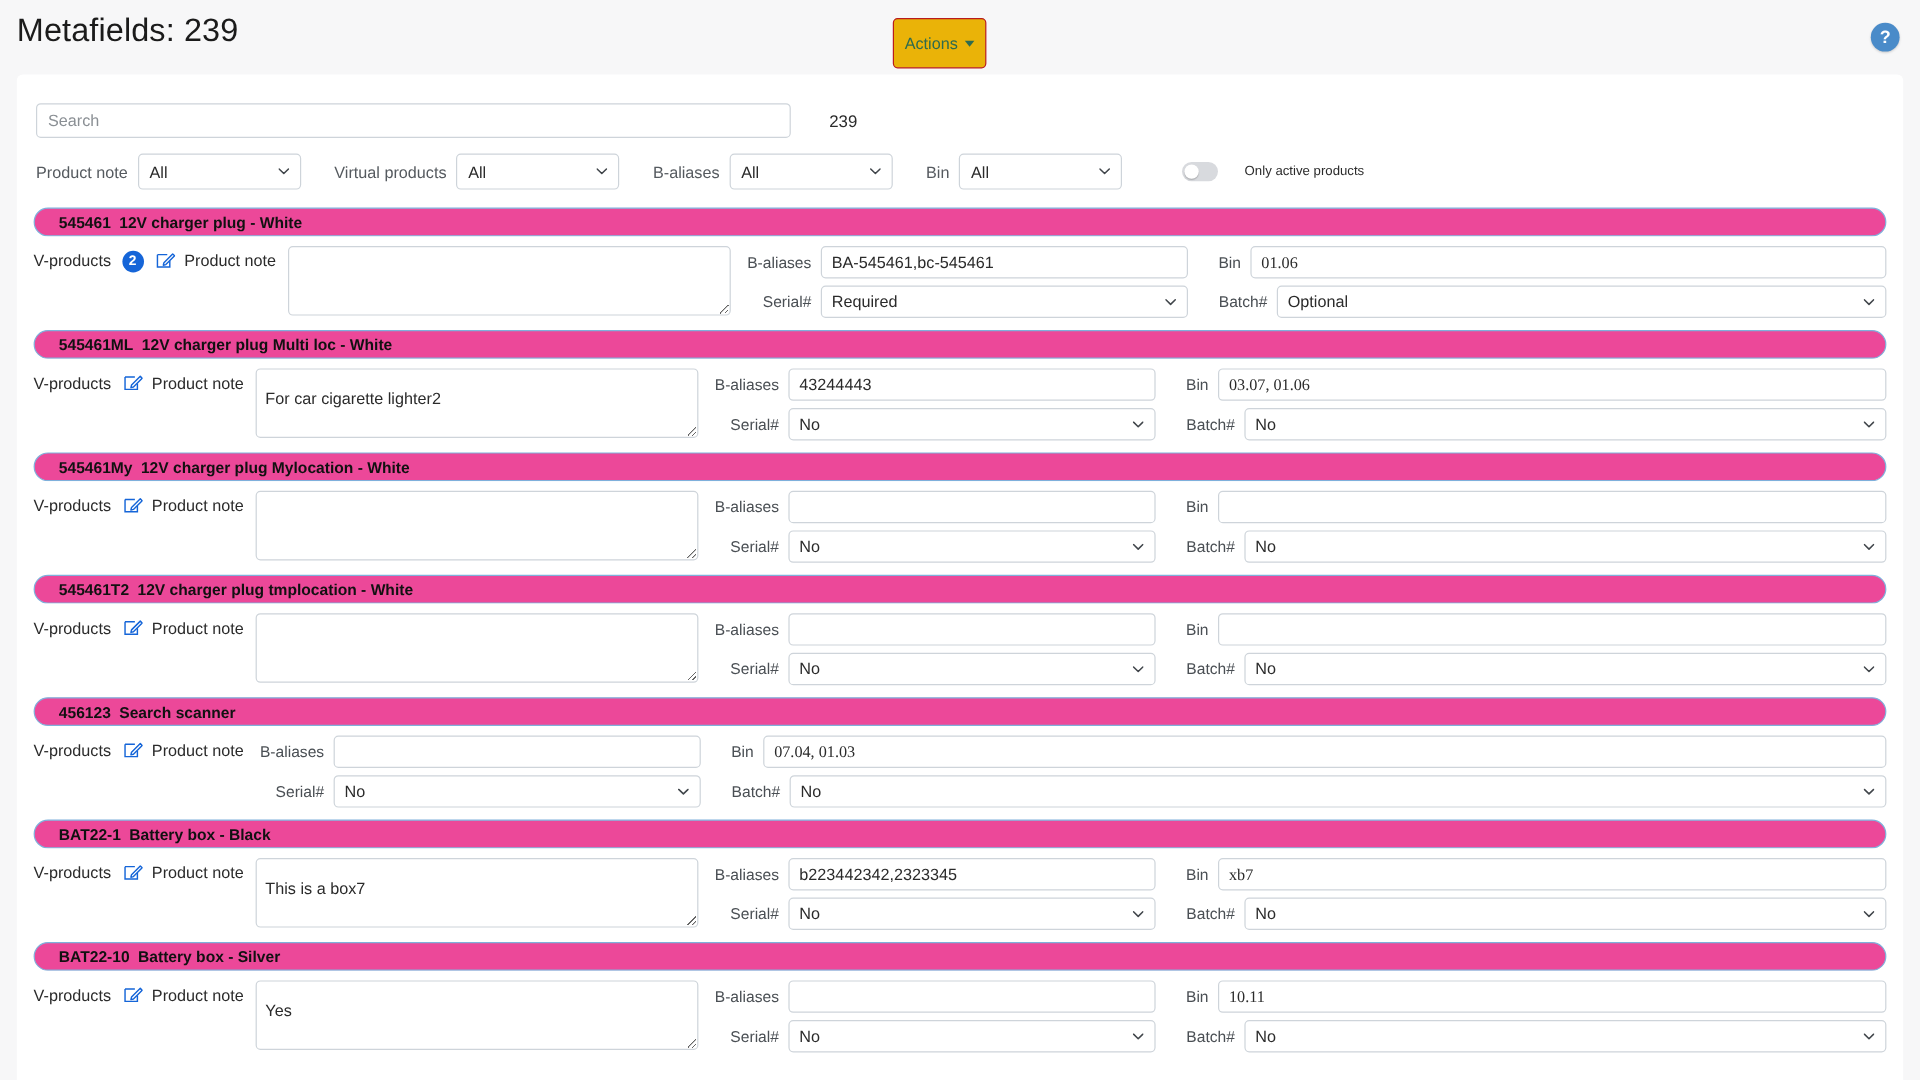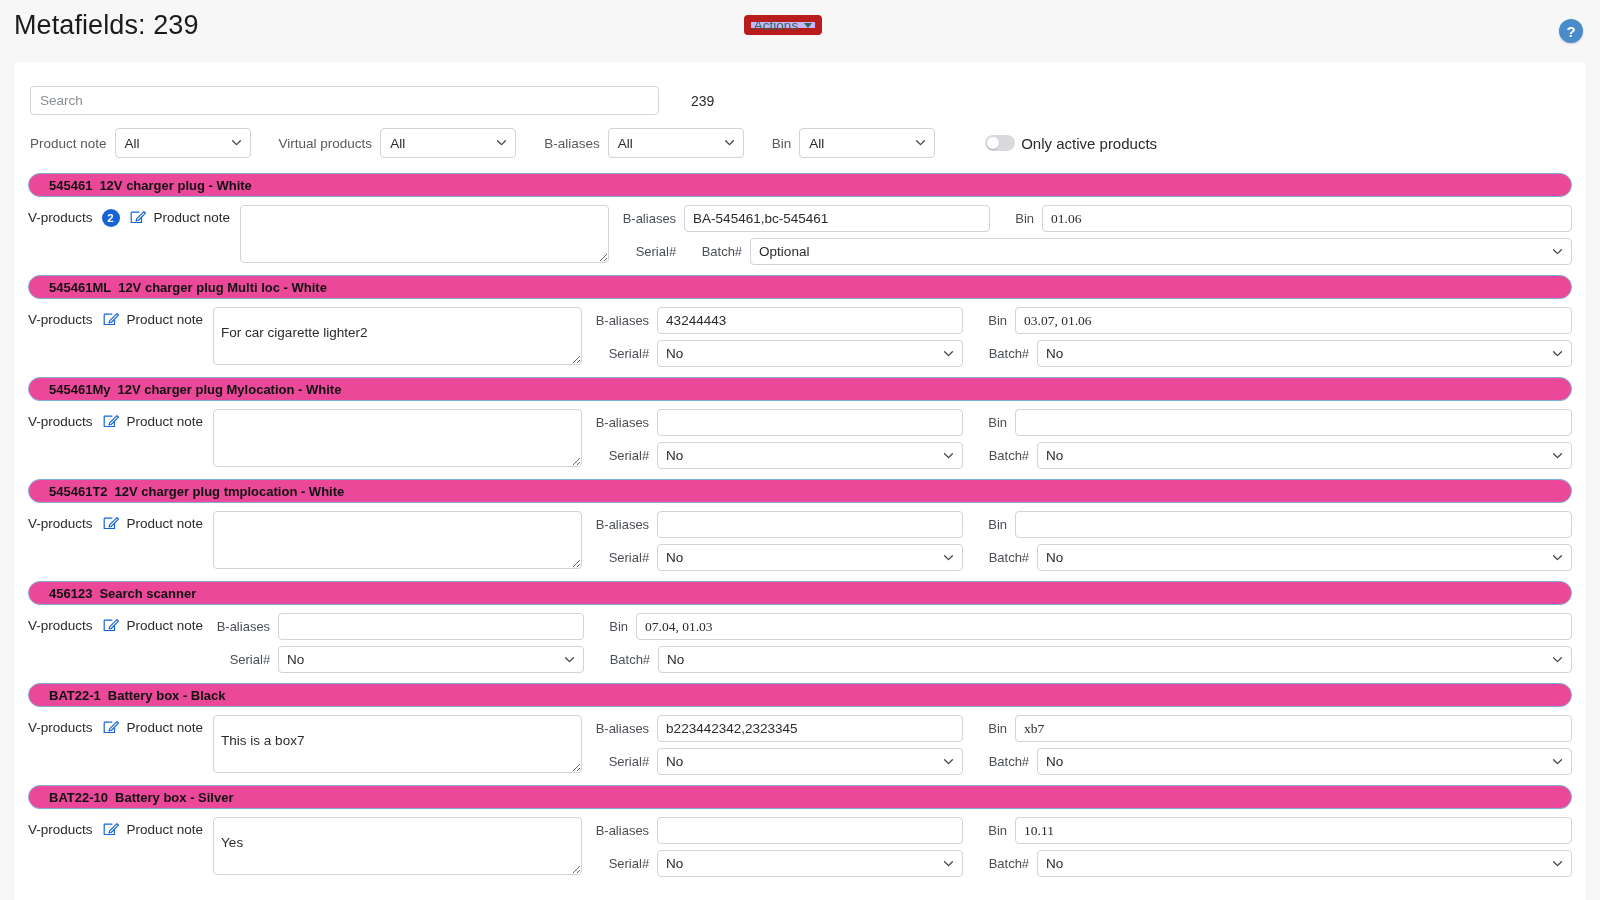--- a/index.html
+++ b/index.html
@@ -22,24 +22,24 @@
     position: absolute;
     left: 14px; top: 10px;
     font-size: 27px;
     font-weight: 400;
     color: #1b1b1b;
     letter-spacing: .1px;
   }
   .actions-btn {
     position: absolute;
     left: 744px; top: 15px;
-    width: 78px; height: 20px;
-    border: 7px solid #b91c1c;
+    width: 78px; height: 42px;
+    border: 1px solid #b91c1c;
     border-radius: 4px;
-    background: #c4b5fd;
+    background: #eab308;
     color: #2e6b4f;
     font-size: 13.5px;
     font-family: "Liberation Sans", sans-serif;
     display: flex;
     align-items: center;
     justify-content: center;
     gap: 6px;
     cursor: pointer;
   }
   .caret {
@@ -158,22 +158,22 @@
   .toggle::after {
     content: "";
     position: absolute;
     left: 2px; top: 2px;
     width: 12px; height: 12px;
     border-radius: 50%;
     background: #fff;
     box-shadow: 0 1px 1px rgba(0,0,0,.2);
   }
   .toggle-label {
-    margin-left: 6px;
-    font-size: 15px;
+    margin-left: 22px;
+    font-size: 11px;
     color: #2b2b2b;
     white-space: nowrap;
   }
 
   
   .rows { margin-top: 15px; }
 
   .prod-head {
     margin: 0 14px;
     height: 24px;
@@ -414,20 +414,28 @@
       </div>
       <div class="body-right">
         <div class="right-line">
           <span class="rl-label lbl-baliases">B-aliases</span>
           <input class="inp inp-baliases" type="text" value="BA-545461,bc-545461" style="">
           <span class="rl-label lbl-bin">Bin</span>
           <input class="inp inp-bin" type="text" value="01.06" style="">
         </div>
         <div class="right-line">
           <span class="rl-label lbl-serial">Serial#</span>
+          <div class="sel-line sel-serial">
+            <span>Required</span>
+            <span class="sel-caret">
+                  <svg width="9" height="6" viewBox="0 0 9 6">
+                    <path d="M.6.8 4.5 4.6 8.4.8" fill="none" stroke="#41464b" stroke-width="1.3" stroke-linecap="round" stroke-linejoin="round"></path>
+                  </svg>
+                </span>
+          </div>
           <span class="rl-label lbl-batch">Batch#</span>
           <div class="sel-line sel-batch">
             <span>Optional</span>
             <span class="sel-caret">
                   <svg width="9" height="6" viewBox="0 0 9 6">
                     <path d="M.6.8 4.5 4.6 8.4.8" fill="none" stroke="#41464b" stroke-width="1.3" stroke-linecap="round" stroke-linejoin="round"></path>
                   </svg>
                 </span>
           </div>
         </div>

